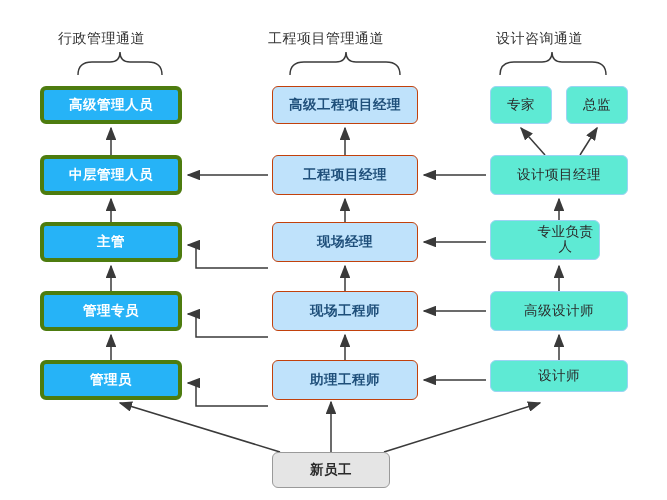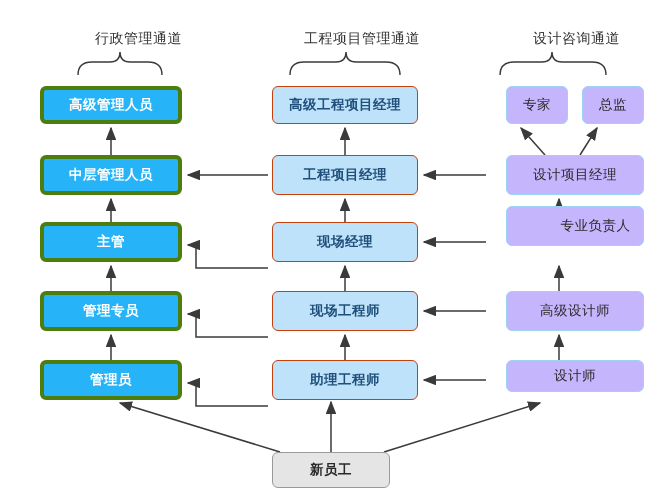--- a/index.html
+++ b/index.html
@@ -22,21 +22,21 @@
     position: absolute;
     left: 0;
     top: 0;
     width: 667px;
     height: 500px;
   }
   .col-title {
     position: absolute;
     font-size: 14px;
     color: #333333;
-    text-align: right;
+    text-align: left;
     white-space: nowrap;
     letter-spacing: 0.5px;
   }
   .node {
     position: absolute;
     box-sizing: border-box;
     display: flex;
     align-items: center;
     justify-content: center;
     border-radius: 6px;
@@ -51,24 +51,23 @@
     color: #ffffff;
     font-weight: bold;
   }
   .n-eng {
     background: #bfe2fb;
     border: 1px solid #c2410c;
     color: #1f4f7a;
     font-weight: bold;
   }
   .n-design {
-    background: #c4b5fd;
+    background: #5eead4;
     border: 1px solid #9bd3f4;
     color: #2a2a2a;
-    margin-left: 16px;
   }
   .n-new {
     background: #e5e5e5;
     border: 1px solid #9a9a9a;
     color: #2a2a2a;
     font-weight: bold;
   }
 </style>
 </head>
 <body>
@@ -147,19 +146,19 @@
 
   <div class="node n-eng" style="left:272px; top:86px; width:146px; height:38px;">高级工程项目经理</div>
   <div class="node n-eng" style="left:272px; top:155px; width:146px; height:40px;">工程项目经理</div>
   <div class="node n-eng" style="left:272px; top:222px; width:146px; height:40px;">现场经理</div>
   <div class="node n-eng" style="left:272px; top:291px; width:146px; height:40px;">现场工程师</div>
   <div class="node n-eng" style="left:272px; top:360px; width:146px; height:40px;">助理工程师</div>
 
   <div class="node n-design" style="left:490px; top:86px; width:62px; height:38px;">专家</div>
   <div class="node n-design" style="left:566px; top:86px; width:62px; height:38px;">总监</div>
   <div class="node n-design" style="left:490px; top:155px; width:138px; height:40px;">设计项目经理</div>
-  <div class="node n-design" style="left:490px; top:206px; width:138px; height:40px;padding-left:41px;">专业负责人</div>
+  <div class="node n-design" style="left:490px; top:220px; width:110px; height:40px;padding-left:41px;">专业负责人</div>
   <div class="node n-design" style="left:490px; top:291px; width:138px; height:40px;">高级设计师</div>
   <div class="node n-design" style="left:490px; top:360px; width:138px; height:32px;">设计师</div>
 
   <div class="node n-new" style="left:272px; top:452px; width:118px; height:36px;">新员工</div>
 
 </div>
 
 </body></html>

